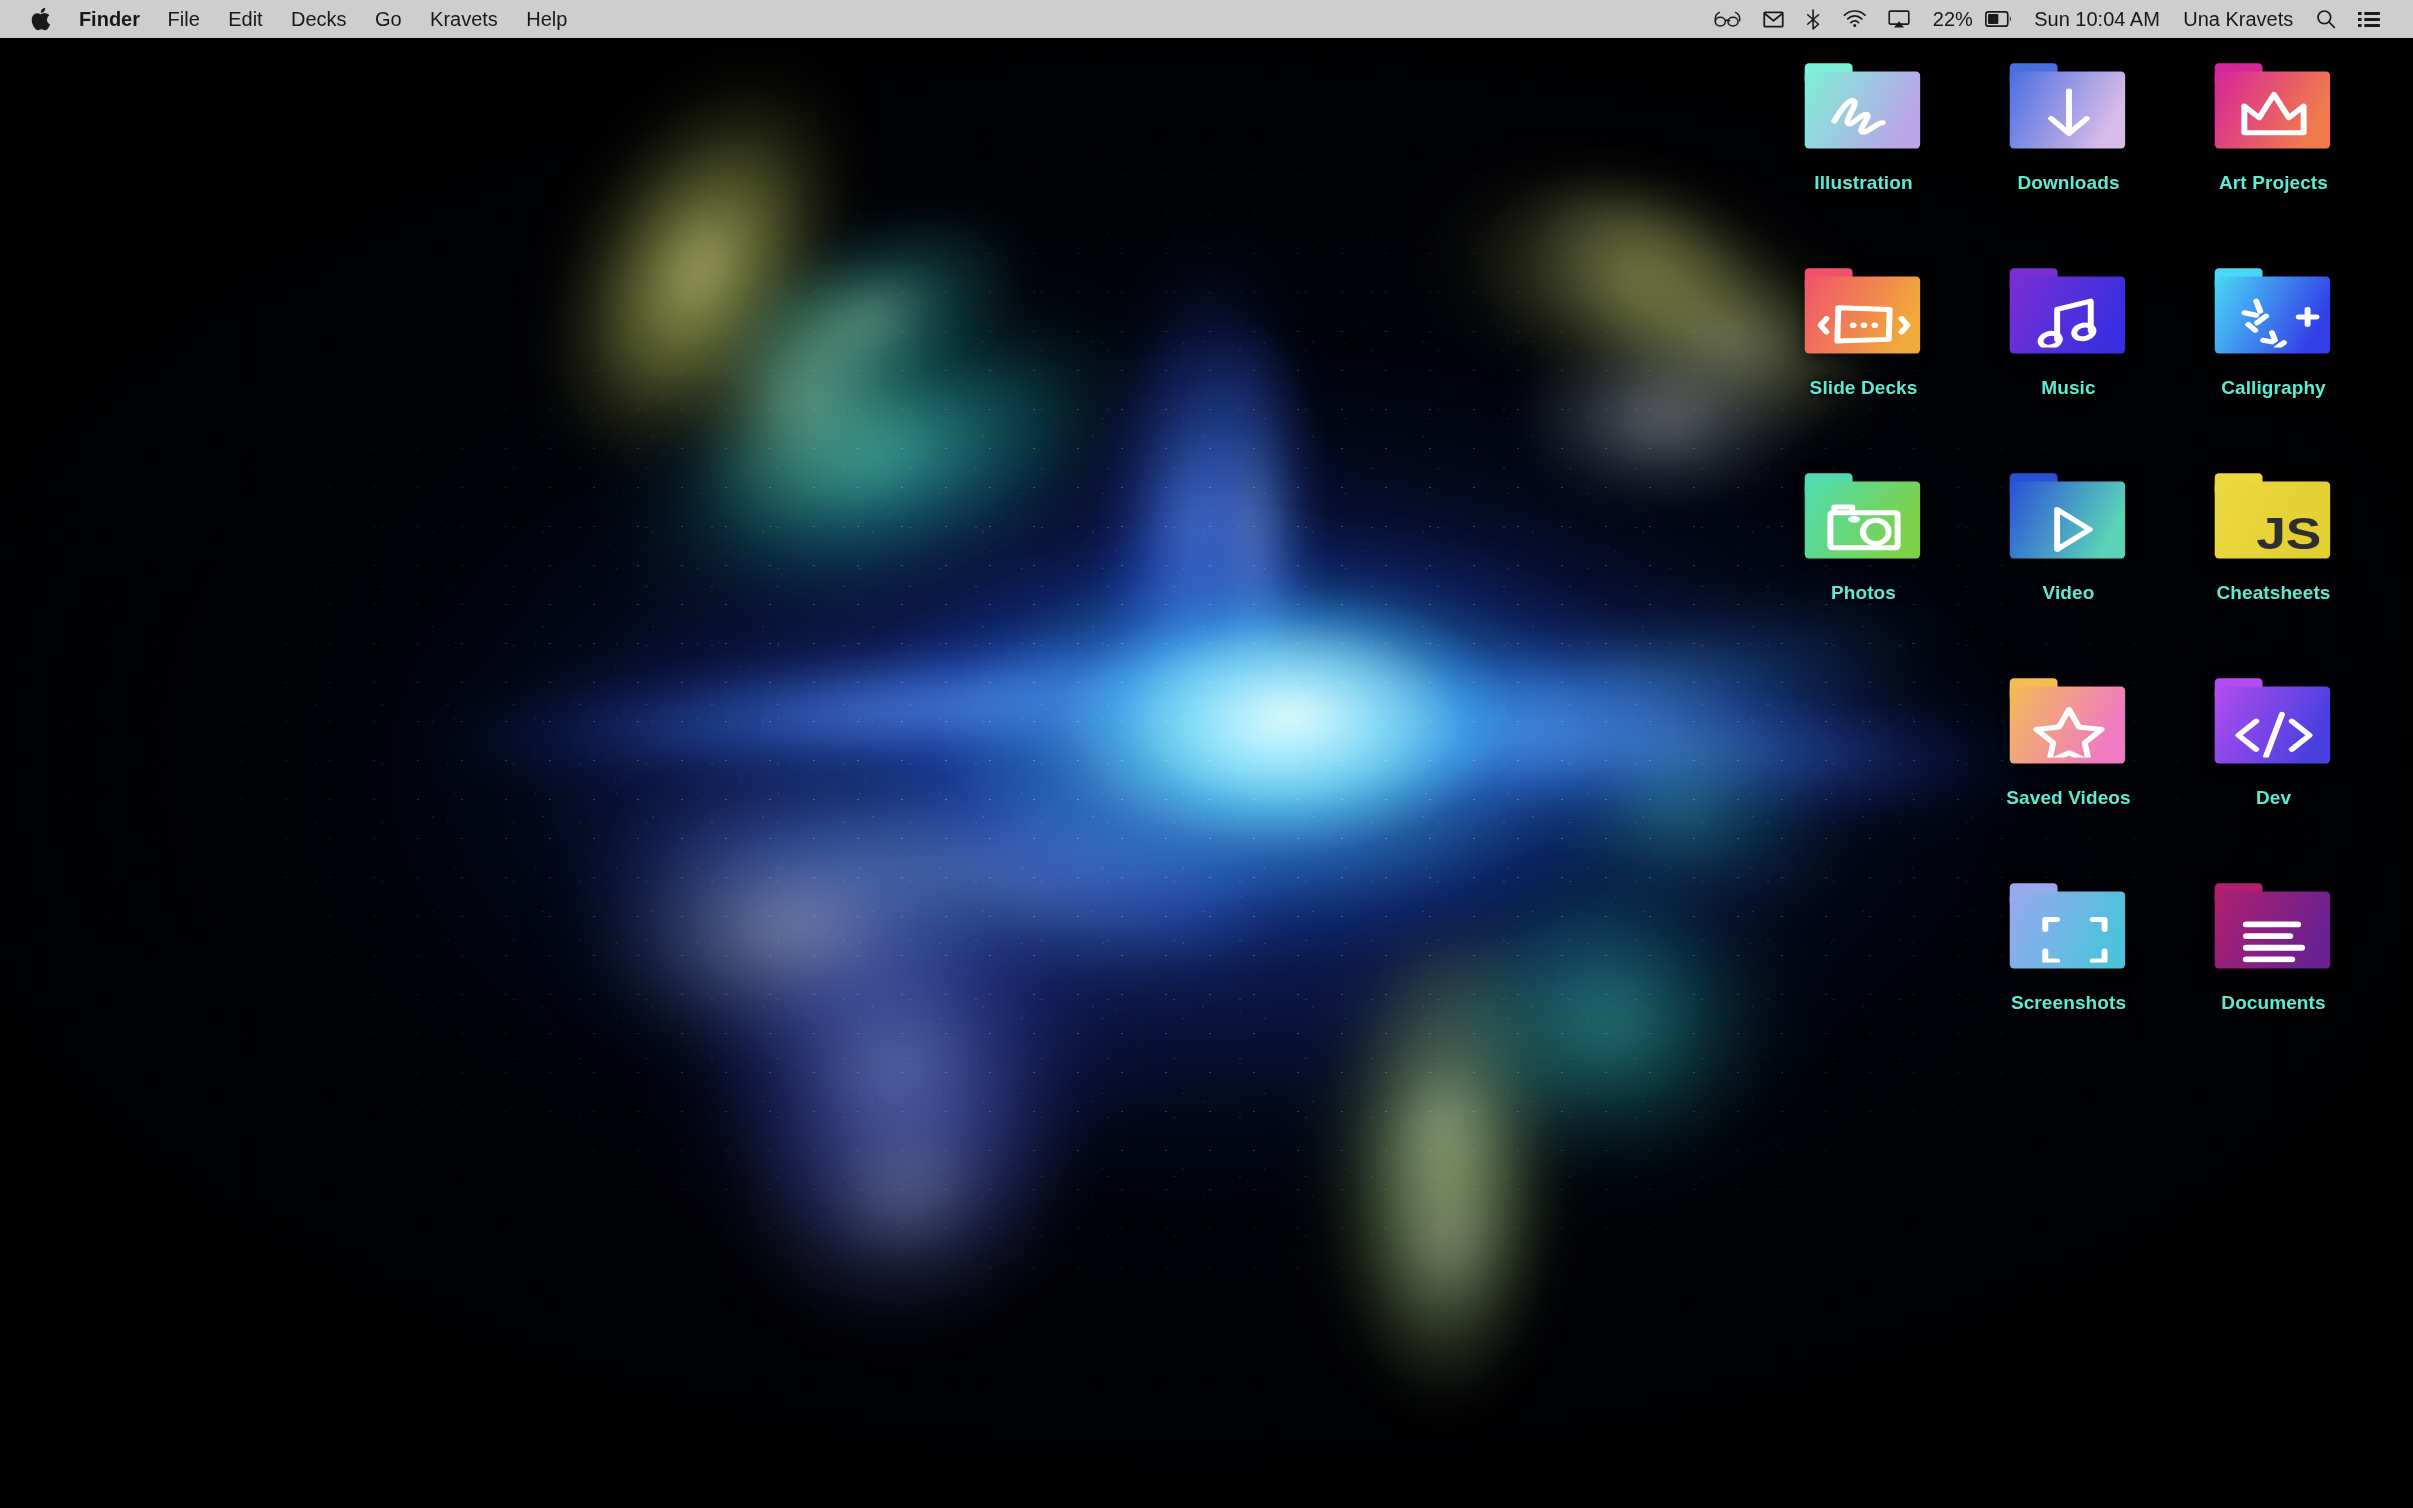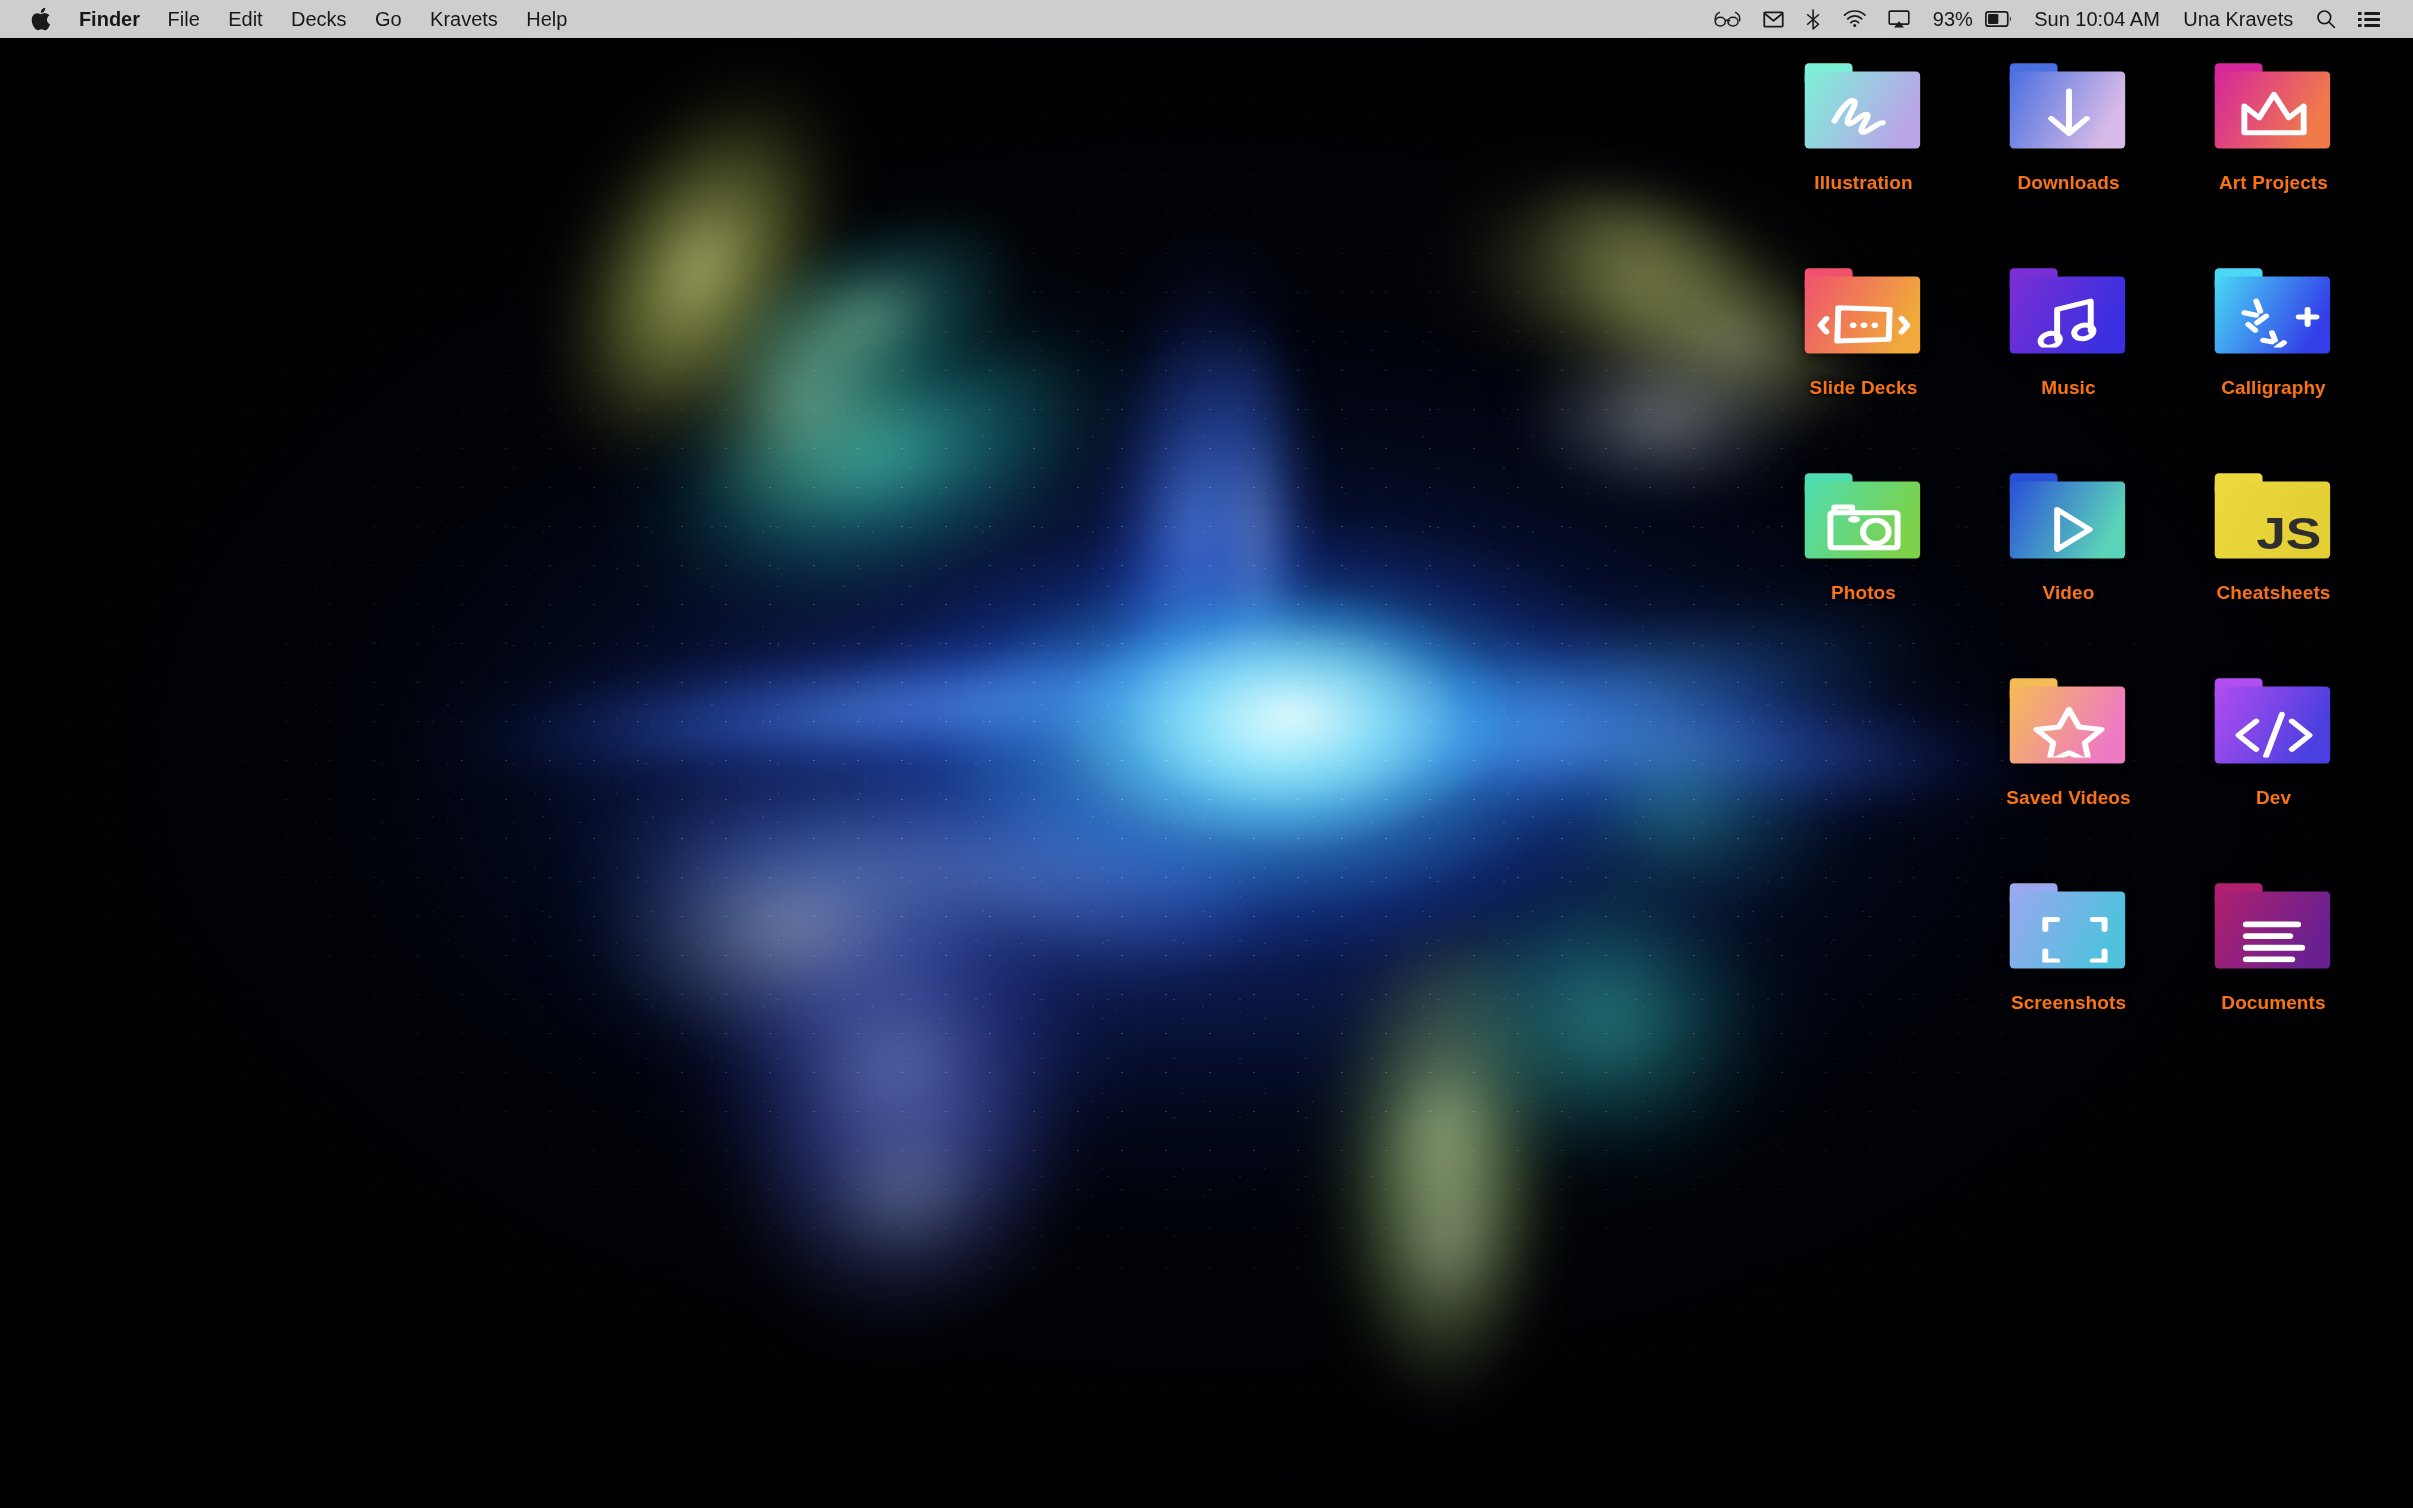--- a/index.html
+++ b/index.html
@@ -245,21 +245,21 @@
 
   .folder-wrap {
     width:126px; height:104px; position:relative;
     filter:drop-shadow(0 2.5px 5.9px rgba(0,0,0,.65));
     text-align:right;
   }
   .folder-wrap svg { display:block; width:126px; height:104px; }
 
   .icon-label {
     margin-top:11px;
-    font-size:19px; font-weight:bold; color:#f97316;
+    font-size:19px; font-weight:bold; color:#5eead4;
     letter-spacing:0.1px;
     text-shadow:0 0.8px 2.5px rgba(0,0,0,.95), 0 0 6.7px rgba(0,0,0,.75);
     white-space:nowrap; text-align:center;
   }
 </style>
 </head>
 <body>
 
 <div id="desktop">
   <div class="wall-layer" id="wp-base"></div>
@@ -725,21 +725,21 @@
         <path d="M9.4 15C10.7 13.8 12.3 13 14 13s3.3.8 4.6 2"></path>
         <circle cx="14" cy="18.6" r="1.8" fill="#1a1a1a" stroke="none"></circle>
       </svg>
     </div>
     <div class="mb-status">
       <svg width="22" height="18.4" viewBox="0 0 26 22" fill="none" stroke="#1a1a1a" stroke-width="1.9">
         <rect x="1.3" y="1.3" width="23.4" height="15.6" rx="1.4"></rect>
         <path d="M13 13.4 19 21H7z" fill="#1a1a1a" stroke="none"></path>
       </svg>
     </div>
-    <div class="mb-text">93%</div>
+    <div class="mb-text">22%</div>
     <div class="mb-status" style="padding-left:0;">
       <svg width="27" height="16" viewBox="0 0 32 19" fill="none">
         <rect x="1" y="1" width="26" height="17" rx="3" stroke="#1a1a1a" stroke-width="2"></rect>
         <rect x="3.6" y="3.6" width="12.21" height="11.8" rx="1.2" fill="#1a1a1a"></rect>
         <path d="M29.4 6.3c1.6.8 1.6 5.6 0 6.4z" fill="#1a1a1a"></path>
       </svg>
     </div>
     <div class="mb-text">Sun 10:04 AM</div>
     <div class="mb-text">Una Kravets</div>
     <div class="mb-status">

